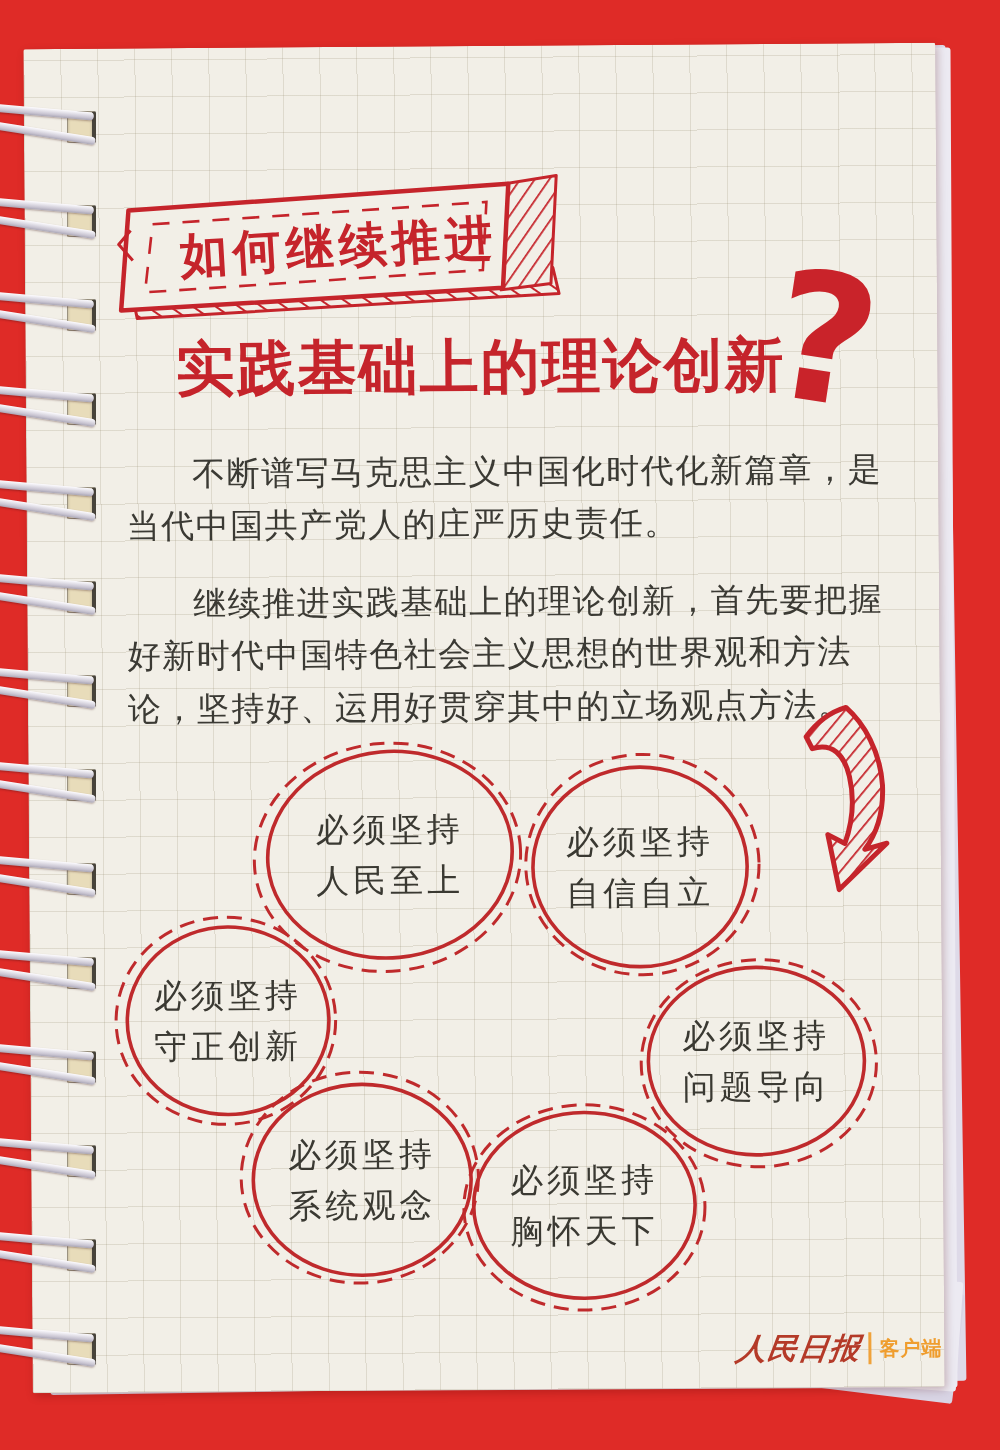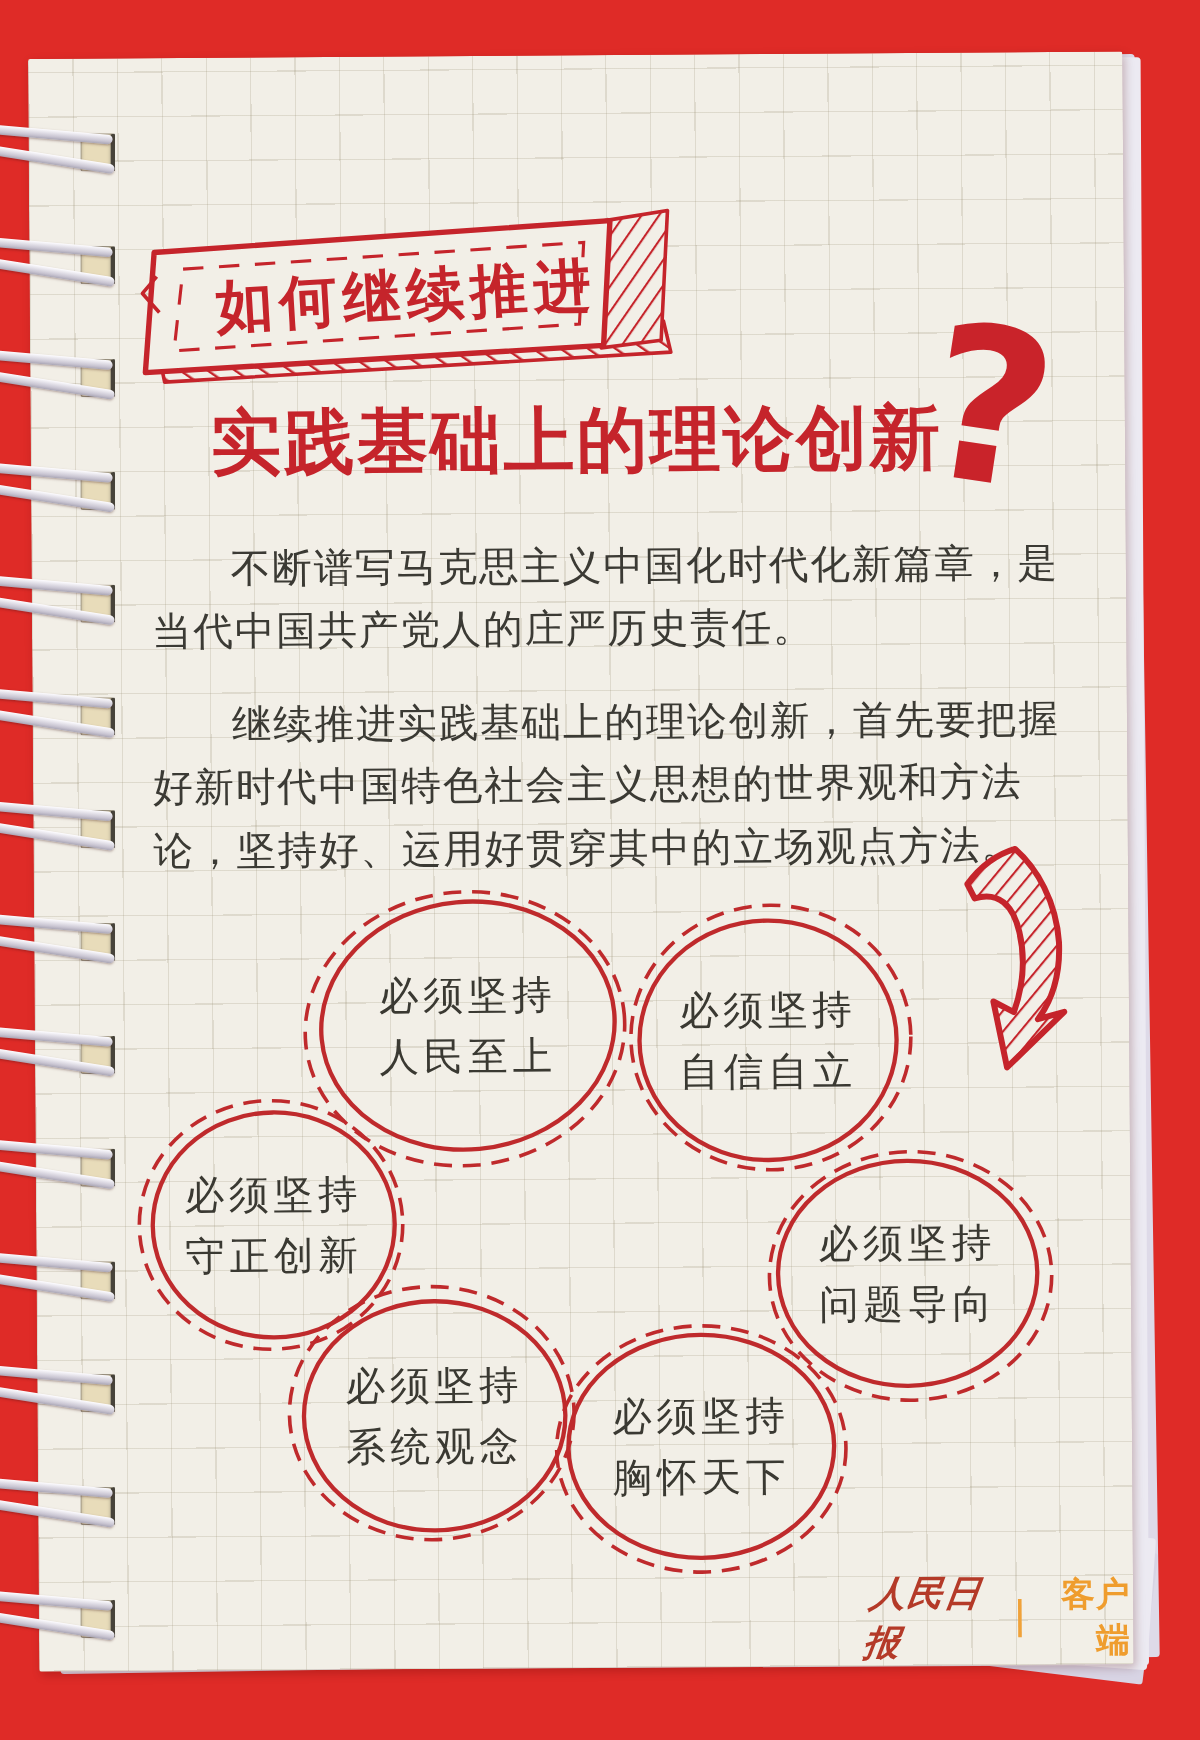--- a/index.html
+++ b/index.html
@@ -67,21 +67,21 @@
   .b6{left:430px;top:1052px;width:246px;height:216px;}
   .ring-solid{fill:none;stroke:#bf2a2c;stroke-width:3.6;vector-effect:non-scaling-stroke;}
   .ring-dash{fill:none;stroke:#bf2a2c;stroke-width:3;stroke-dasharray:15 9;vector-effect:non-scaling-stroke;}
 
   
   .footer{position:absolute;left:690px;top:1282px;width:220px;height:46px;display:flex;
     align-items:center;justify-content:flex-end;gap:8px;}
   .brand{font-family:"DejaVu Serif","Liberation Serif",serif;font-size:30px;font-weight:bold;
     font-style:italic;color:#b43a28;transform:skewX(-8deg);letter-spacing:1px;}
   .fdivider{width:3px;height:32px;background:#f0a23a;}
-  .app{font-size:28px;font-weight:800;color:#ef9d2e;letter-spacing:1px;text-align:right;}
+  .app{font-size:20px;font-weight:800;color:#ef9d2e;letter-spacing:1px;text-align:right;}
 </style>
 </head>
 <body>
 
 <div class="stage">
 
   <div class="stack s1"></div>
   <div class="stack f1"></div>
   <div class="stack f2"></div>
   <div class="stack s2"></div>

